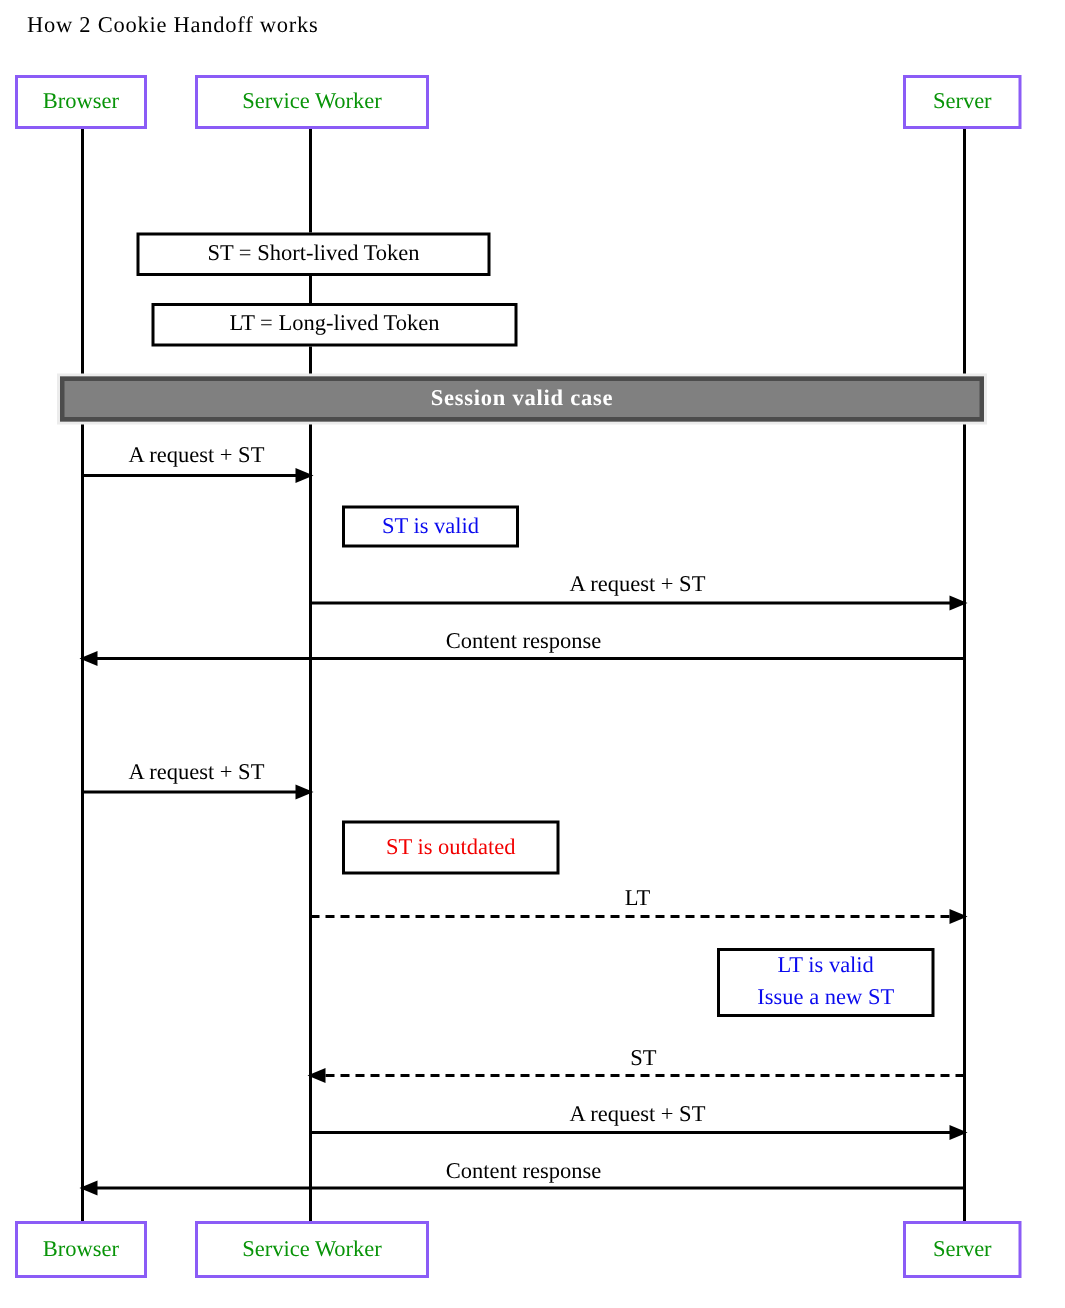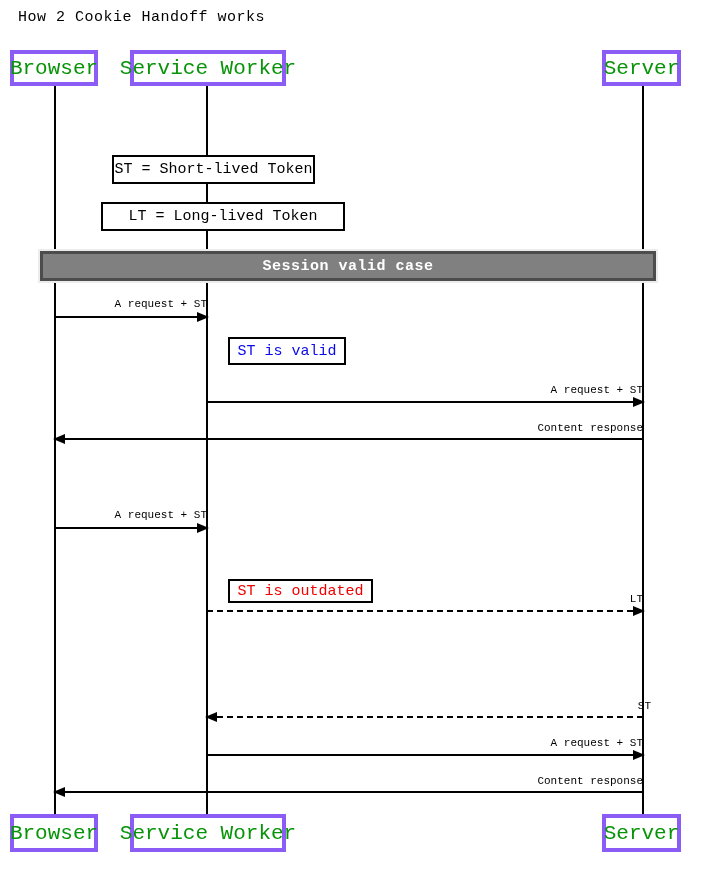--- a/index.html
+++ b/index.html
@@ -1,36 +1,36 @@
 <!DOCTYPE html>
 <html style="--actor-text: #089408; --note-info: #0a0aee; --note-error: #f20000; --section-fill: #808080; --section-border: #4c4c4c;"><head>
 <meta charset="utf-8">
 <style>
   html,body{margin:0;padding:0;background:#fff;}
   .diagram{
     position:relative;
     width:710px;height:872px;
     background:#fff;
-    font-family:Liberation Mono, monospace;
+    font-family:Liberation Serif, serif;
     color:#000;
     overflow:hidden;
   }
   .title{
     position:absolute;left:18px;top:9px;
     font-size:15px;letter-spacing:0.5px;color:#000;white-space:nowrap;
   }
   .lifeline{
     position:absolute;top:86px;height:728px;width:2px;background:#000;
   }
   .actor{
     position:absolute;
     box-sizing:border-box;
-    border:4px solid #8b5cf6;background:#fff;
+    border:2px solid #8b5cf6;background:#fff;
     display:flex;align-items:center;justify-content:center;
-    font-size:21px;color:var(--actor-text,#089408);
+    font-size:15px;color:var(--actor-text,#089408);
     white-space:nowrap;
   }
   .actor.top{top:50px;height:36px;}
   .actor.bottom{top:814px;height:38px;}
   .legend-note,.inline-note{
     position:absolute;box-sizing:border-box;
     border:2px solid #000;background:#fff;
     display:flex;align-items:center;justify-content:center;
     font-size:15px;white-space:nowrap;
   }
@@ -40,21 +40,21 @@
   .section-bar{
     position:absolute;left:40px;width:616px;height:30px;
     box-sizing:border-box;
     background:var(--section-fill,#808080);
     border:3px solid var(--section-border,#4c4c4c);
     box-shadow:0 0 0 2px #ececec;
     display:flex;align-items:center;justify-content:center;
     color:#fff;font-weight:bold;font-size:15px;letter-spacing:0.5px;
   }
   .msg-label{
-    position:absolute;font-size:11px;color:#000;text-align:right;
+    position:absolute;font-size:15px;color:#000;text-align:center;
     height:18px;line-height:18px;white-space:nowrap;
   }
   .msg-line{position:absolute;height:0;border-top:2px solid #000;}
   .msg-line.dashed{border-top-style:dashed;}
   .ah{position:absolute;width:0;height:0;top:-6px;
       border-top:5px solid transparent;border-bottom:5px solid transparent;}
   .ah.right{right:-2px;border-left:12px solid #000;}
   .ah.left{left:-2px;border-right:12px solid #000;}
 </style>
 </head>
@@ -65,21 +65,21 @@
   <div class="title">How 2 Cookie Handoff works</div>
 
   <div class="lifeline" style="left:54px"></div>
   <div class="lifeline" style="left:206px"></div>
   <div class="lifeline" style="left:642px"></div>
 
   <div class="actor top" style="left:10px;width:88px">Browser</div>
   <div class="actor top" style="left:130px;width:156px">Service Worker</div>
   <div class="actor top" style="left:602px;width:79px">Server</div>
 
-  <div class="legend-note" style="left:112px;top:155px;width:203px;height:29px">ST = Short-lived Token</div>
+  <div class="legend-note" style="left:91px;top:155px;width:236px;height:29px">ST = Short-lived Token</div>
   <div class="legend-note" style="left:101px;top:202px;width:244px;height:29px">LT = Long-lived Token</div>
 
   <div class="section-bar" style="top:251px">Session valid case</div>
 
   <div class="msg-label" style="left:55px;width:152px;top:295px">A request + ST</div>
   <div class="msg-line" style="left:55px;width:152px;top:316px">
       <span class="ah right"></span>
     </div>
 
   <div class="inline-note info" style="left:228px;top:337px;width:118px;height:28px">ST is valid</div>
@@ -93,27 +93,31 @@
   <div class="msg-line" style="left:55px;width:588px;top:438px">
       <span class="ah left"></span>
     </div>
 
 
   <div class="msg-label" style="left:55px;width:152px;top:506px">A request + ST</div>
   <div class="msg-line" style="left:55px;width:152px;top:527px">
       <span class="ah right"></span>
     </div>
 
-  <div class="inline-note error" style="left:228px;top:579px;width:145px;height:24px">ST is outdated</div>
+  <div class="inline-note error" style="left:228px;top:547px;width:145px;height:36px">ST is outdated</div>
 
   <div class="msg-label" style="left:207px;width:436px;top:590px">LT</div>
   <div class="msg-line dashed" style="left:207px;width:436px;top:610px">
       <span class="ah right"></span>
     </div>
 
+  <div class="inline-note info two-line" style="left:478px;top:632px;width:145px;height:46px">
+    <span>LT is valid</span>
+    <span>Issue a new ST</span>
+  </div>
 
   <div class="msg-label" style="left:207px;width:444px;top:697px">ST</div>
   <div class="msg-line dashed" style="left:207px;width:436px;top:716px">
       <span class="ah left"></span>
     </div>
 
   <div class="msg-label" style="left:207px;width:436px;top:734px">A request + ST</div>
   <div class="msg-line" style="left:207px;width:436px;top:754px">
       <span class="ah right"></span>
     </div>

